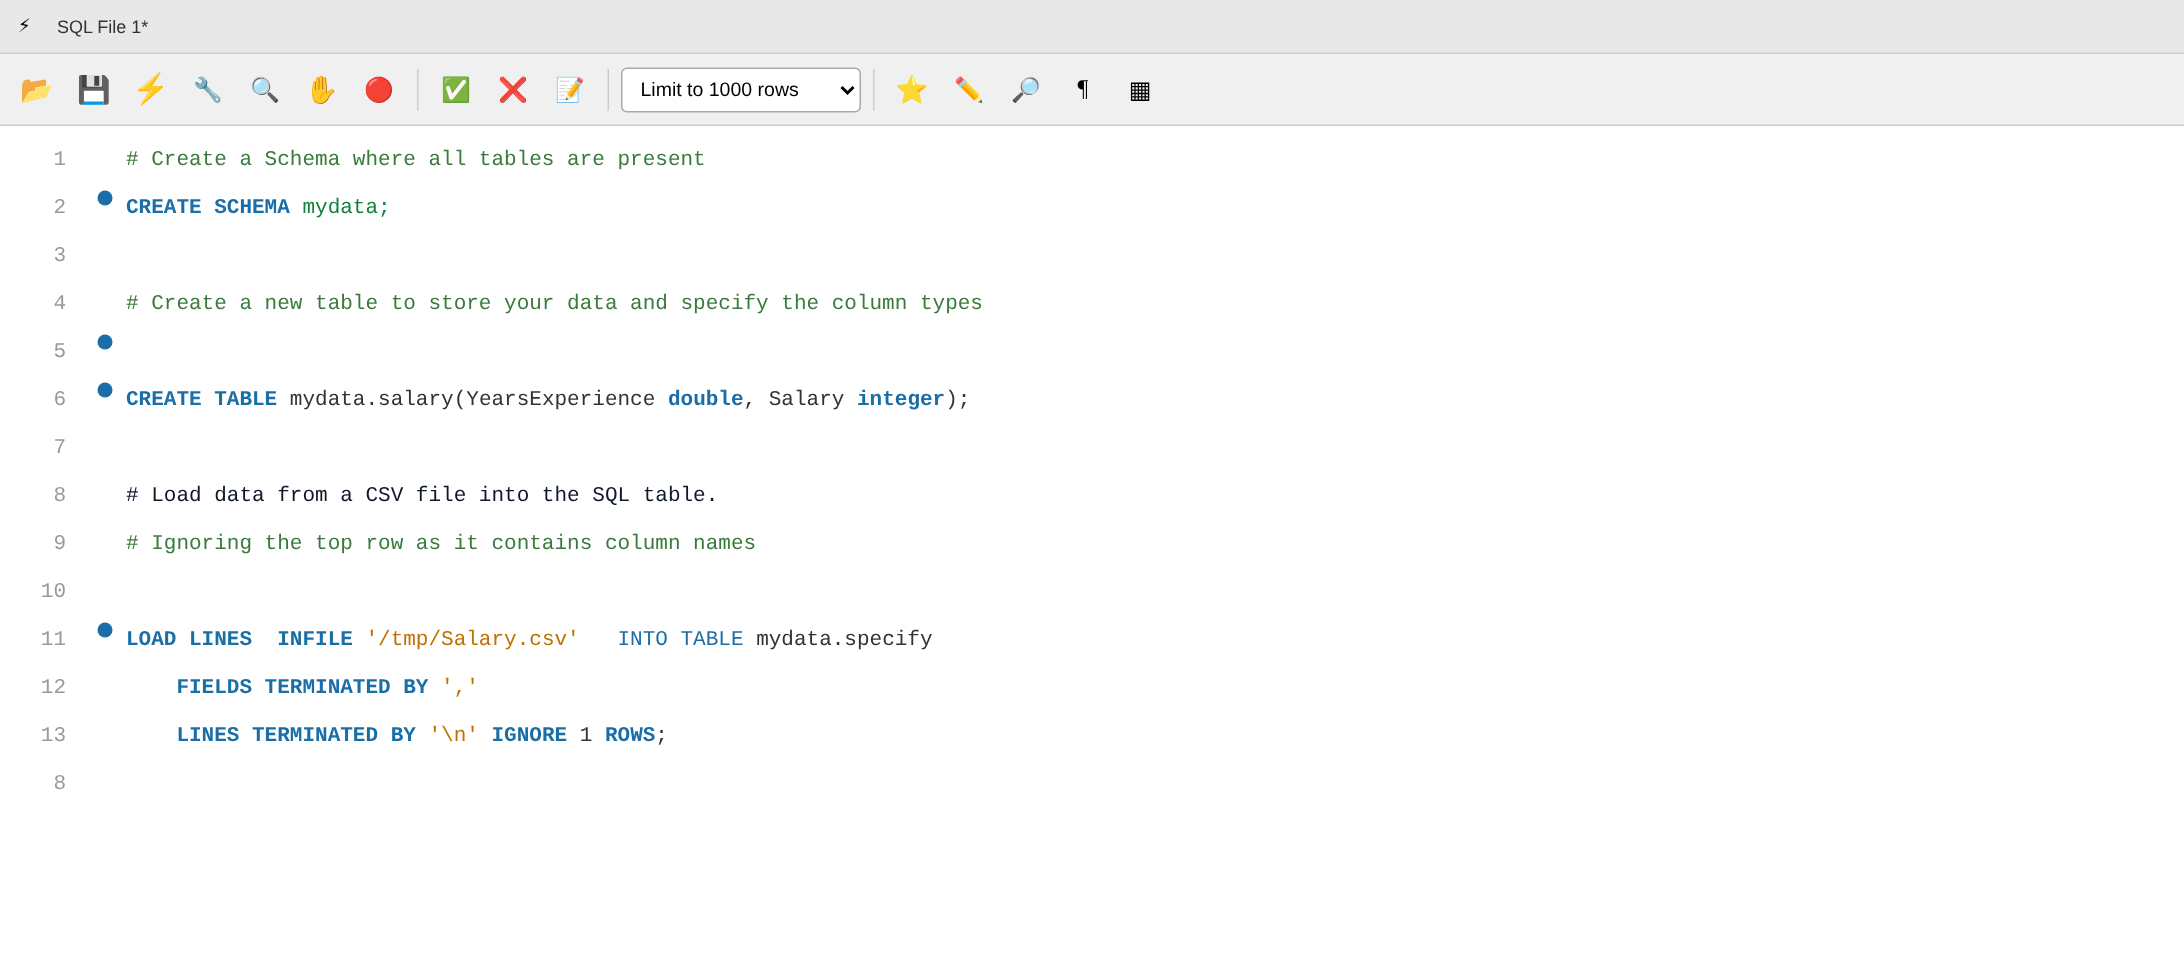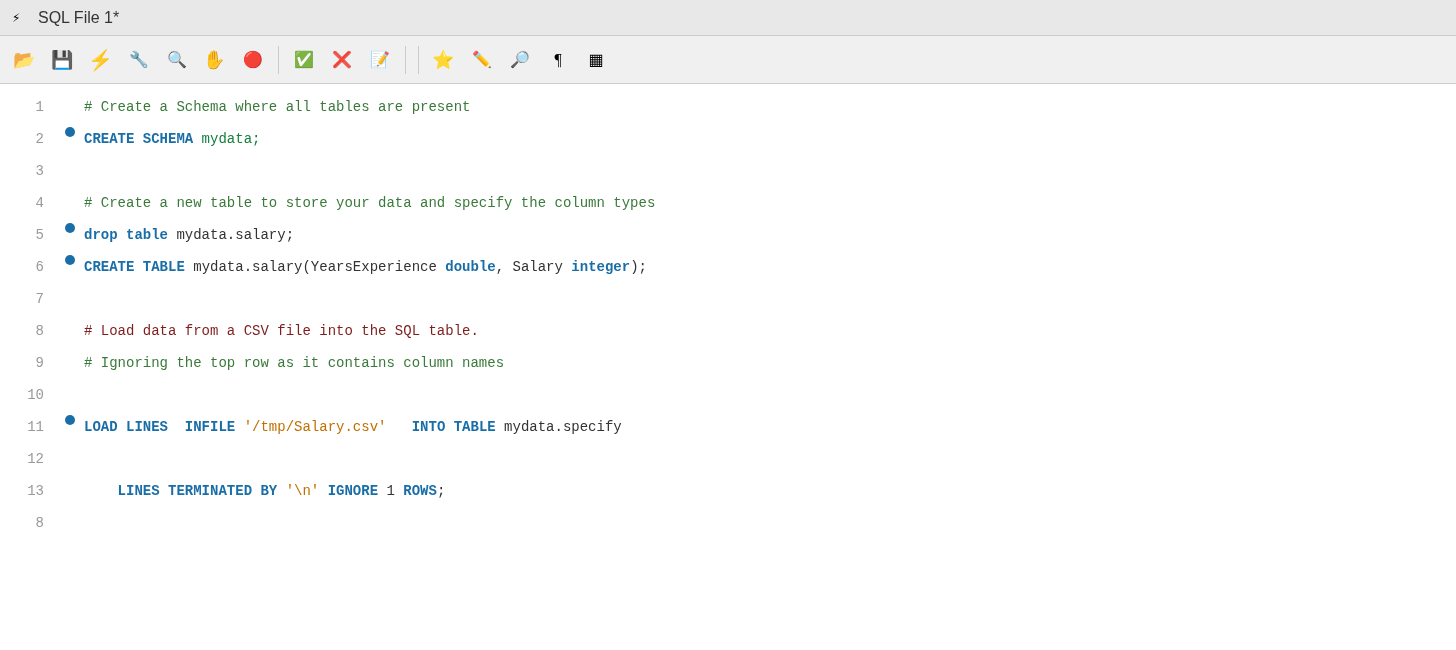--- a/index.html
+++ b/index.html
@@ -15,21 +15,21 @@
       gap: 8px;
       height: 36px;
     }
     .title-bar-icon {
       width: 18px;
       height: 18px;
       display: inline-block;
     }
     .title-bar-text {
       font-family: Arial, sans-serif;
-      font-size: 16px;
+      font-size: 12px;
       color: #333;
     }
 
     
     .toolbar {
       background: #f0f0f0;
       border-bottom: 1px solid #ccc;
       padding: 4px 8px;
       display: flex;
       align-items: center;
@@ -125,20 +125,27 @@
   <button class="toolbar-btn" title="Execute" style="font-size:20px;">⚡</button>
   <button class="toolbar-btn" title="Execute Current" style="font-size:16px;">🔧</button>
   <button class="toolbar-btn" title="Scan" style="font-size:16px;">🔍</button>
   <button class="toolbar-btn" title="Stop" style="font-size:18px;">✋</button>
   <button class="toolbar-btn" title="Plugin" style="font-size:16px;">🔴</button>
   <div class="toolbar-separator"></div>
   <button class="toolbar-btn" title="Commit" style="font-size:16px;">✅</button>
   <button class="toolbar-btn" title="Cancel" style="font-size:16px;">❌</button>
   <button class="toolbar-btn" title="Edit" style="font-size:16px;">📝</button>
   <div class="toolbar-separator"></div>
+  <select class="limit-select">
+    <option>Don't limit</option>
+    <option>Limit to 10 rows</option>
+    <option>Limit to 100 rows</option>
+    <option selected="">Limit to 1000 rows</option>
+    <option>Limit to 10000 rows</option>
+  </select>
   <div class="toolbar-separator"></div>
   <button class="toolbar-btn" title="Favorite" style="font-size:18px;">⭐</button>
   <button class="toolbar-btn" title="History" style="font-size:16px;">✏️</button>
   <button class="toolbar-btn" title="Search" style="font-size:16px;">🔎</button>
   <button class="toolbar-btn" title="Format" style="font-size:16px; font-family: serif;">¶</button>
   <button class="toolbar-btn" title="Panel" style="font-size:16px;">▦</button>
 </div>
 
 <div class="editor" id="editor">
 <div class="line">
@@ -161,59 +168,59 @@
     <div class="line">
       <span class="line-number">4</span>
       <span class="line-indicator"></span>
       <span class="line-content"><span style="color: rgb(58, 122, 58); margin-top: 28px;"># Create a new table to store your data and specify the column types</span></span>
     </div>
     <div class="line">
       <span class="line-number">5</span>
       <span class="line-indicator">
         <span class="dot"></span>
       </span>
-      <span class="line-content"><span style="color: rgb(26, 110, 168); font-weight: bold;">drop table</span><span style="color: rgb(51, 51, 51);"> mydata.salary;</span></span>
     </div>
     <div class="line">
       <span class="line-number">6</span>
       <span class="line-indicator">
         <span class="dot"></span>
       </span>
       <span class="line-content"><span style="color: rgb(26, 110, 168); font-weight: bold;">CREATE TABLE</span><span style="color: rgb(51, 51, 51);"> mydata.salary(YearsExperience </span><span style="color: rgb(26, 110, 168); font-weight: bold;">double</span><span style="color: rgb(51, 51, 51);">, Salary </span><span style="color: rgb(26, 110, 168); font-weight: bold;">integer</span><span style="color: rgb(51, 51, 51);">);</span></span>
     </div>
     <div class="line">
       <span class="line-number">7</span>
       <span class="line-indicator"></span>
       <span class="line-content"> </span>
     </div>
     <div class="line">
       <span class="line-number">8</span>
       <span class="line-indicator"></span>
-      <span class="line-content"><span style="color: #7f1d1d;"># Load data from a CSV file into the SQL table.</span></span>
+      <span class="line-content"><span style="color: #0f172a;"># Load data from a CSV file into the SQL table.</span></span>
     </div>
     <div class="line">
       <span class="line-number">9</span>
       <span class="line-indicator"></span>
       <span class="line-content"><span style="color: rgb(58, 122, 58); text-align: center;"># Ignoring the top row as it contains column names</span></span>
     </div>
     <div class="line">
       <span class="line-number">10</span>
       <span class="line-indicator"></span>
       <span class="line-content"> </span>
     </div>
     <div class="line">
       <span class="line-number">11</span>
       <span class="line-indicator">
         <span class="dot"></span>
       </span>
-      <span class="line-content"><span style="color: rgb(26, 110, 168); font-weight: bold;">LOAD LINES  INFILE</span><span style="color: rgb(192, 112, 0);"> '/tmp/Salary.csv'</span><span style="color: rgb(26, 110, 168); font-weight: bold; text-align: center;">   INTO TABLE</span><span style="color: rgb(51, 51, 51);"> mydata.specify</span></span>
+      <span class="line-content"><span style="color: rgb(26, 110, 168); font-weight: bold;">LOAD LINES  INFILE</span><span style="color: rgb(192, 112, 0);"> '/tmp/Salary.csv'</span><span style="color: rgb(26, 110, 168); font-weight: normal; text-align: center;">   INTO TABLE</span><span style="color: rgb(51, 51, 51);"> mydata.specify</span></span>
     </div>
     <div class="line">
       <span class="line-number">12</span>
       <span class="line-indicator"></span>
+      <span class="line-content"><span style="color: rgb(26, 110, 168); font-weight: bold;">    FIELDS TERMINATED BY</span><span style="color: rgb(192, 112, 0);"> ','</span></span>
     </div>
     <div class="line">
       <span class="line-number">13</span>
       <span class="line-indicator"></span>
       <span class="line-content"><span style="color: rgb(26, 110, 168); font-weight: bold;">    LINES TERMINATED BY</span><span style="color: rgb(192, 112, 0);"> '\n'</span><span style="color: rgb(26, 110, 168); font-weight: bold;"> IGNORE</span><span style="color: rgb(51, 51, 51);"> 1 </span><span style="color: rgb(26, 110, 168); font-weight: bold;">ROWS</span><span style="color: rgb(51, 51, 51);">;</span></span>
     </div>
     <div class="line">
       <span class="line-number">8</span>
       <span class="line-indicator"></span>
       <span class="line-content"> </span>

